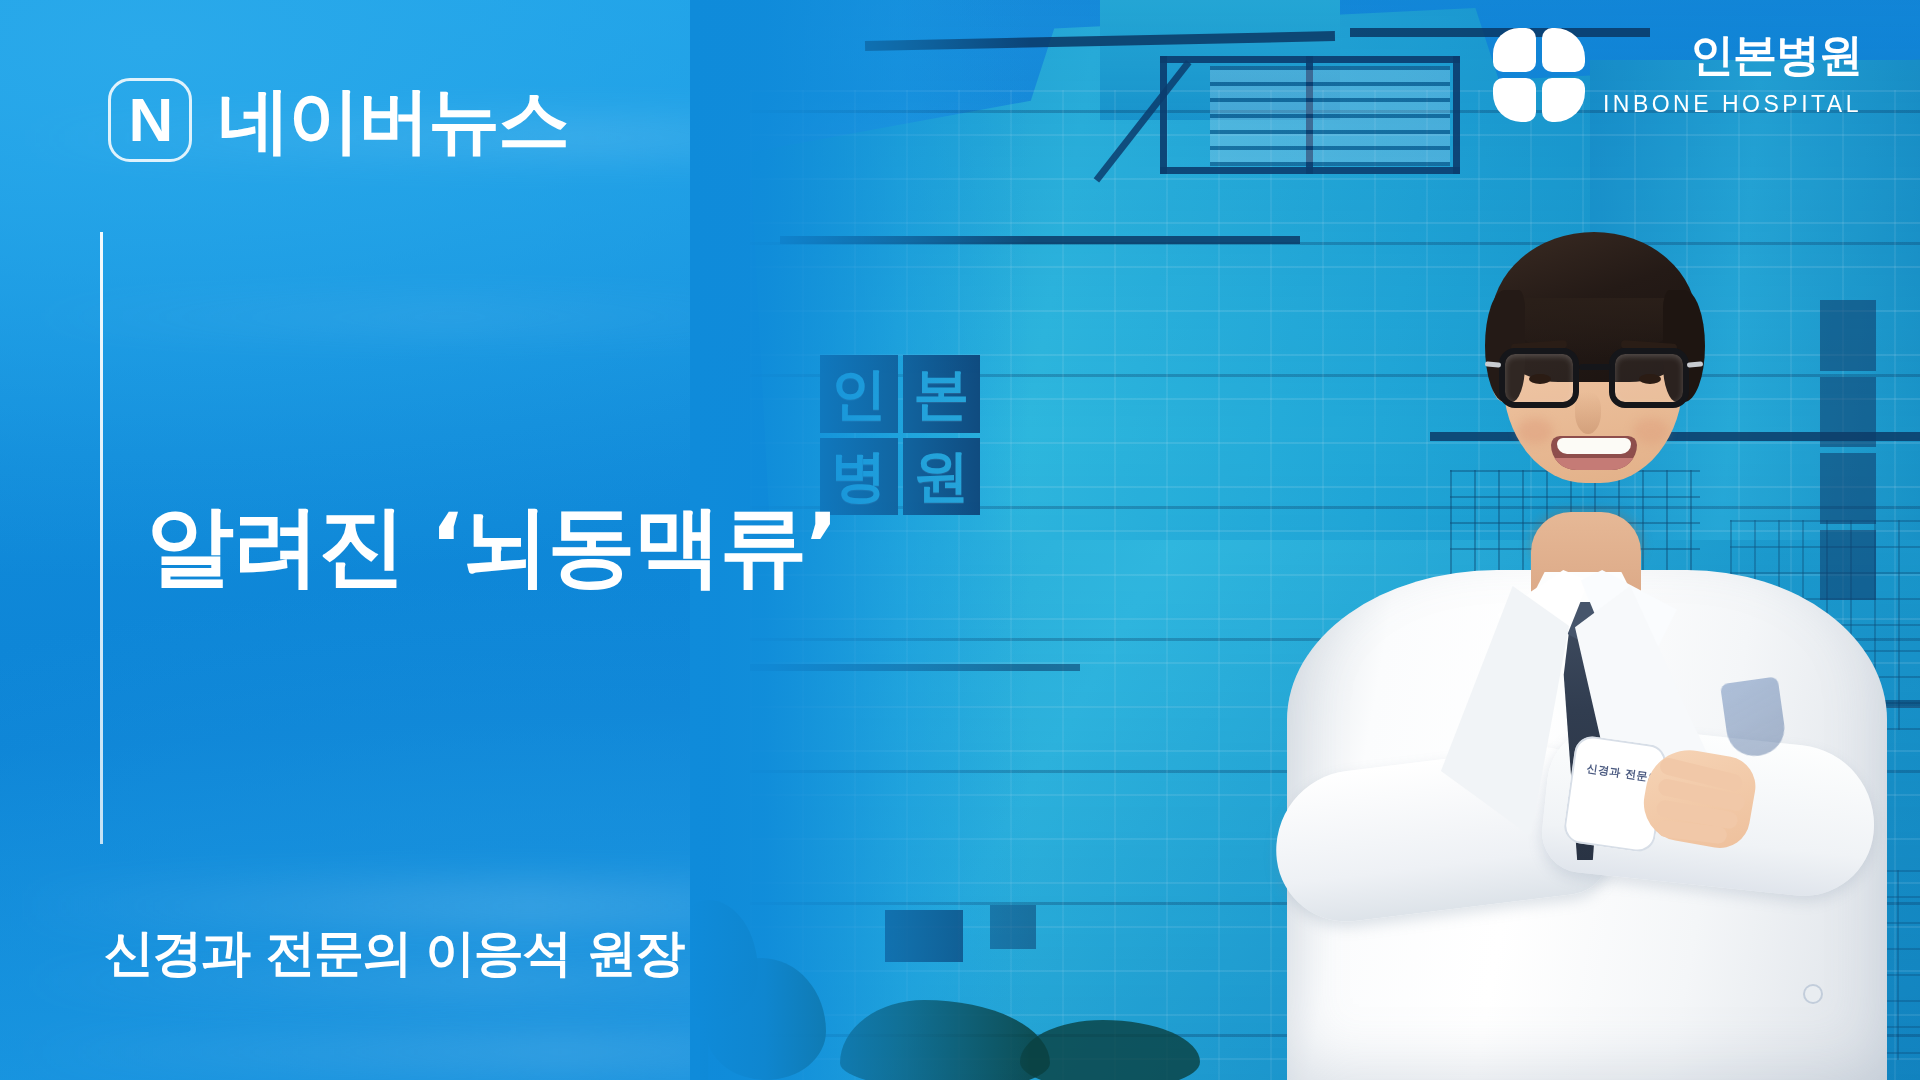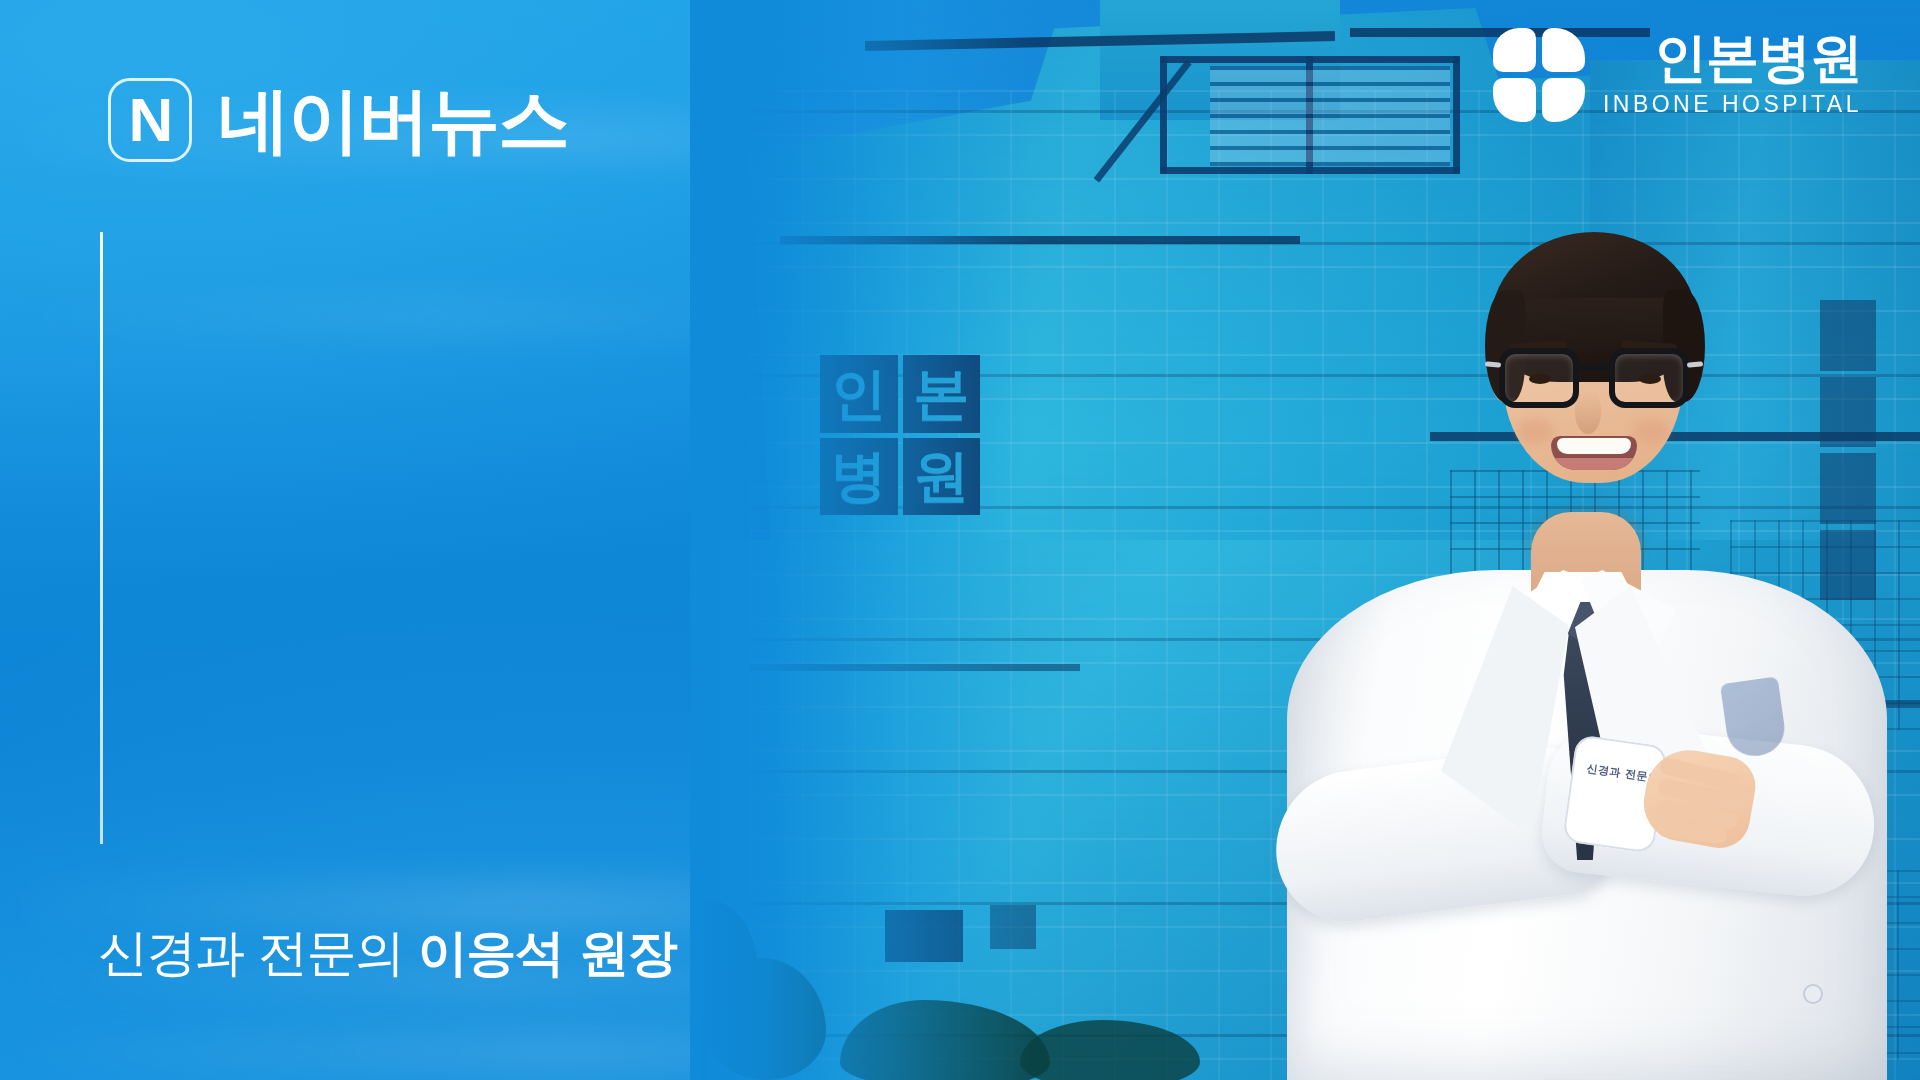--- a/index.html
+++ b/index.html
@@ -309,35 +309,35 @@
   }
   .hl-line .light { font-weight:400; }
   .hl-line .bold  { font-weight:700; }
   .hl-line .heavy { font-weight:700; }
 
   .byline {
     position:absolute; left:98px; top:922px;
     font-family:"DejaVu Sans", sans-serif; color:#ffffff;
     font-size:50px; line-height:62px; letter-spacing:-1.5px; white-space:nowrap;
   }
-  .byline .med { font-weight:400; }
+  .byline .med { font-weight:700;margin-left:6px; }
   .byline .str { font-weight:700; }
 
   
   .hosp-logo { position:absolute; right:58px; top:28px; display:flex; align-items:flex-start; gap:18px; }
   .hosp-mark { width:92px; height:94px; display:grid; grid-template-columns:1fr 1fr;
                grid-template-rows:1fr 1fr; gap:6px; }
   .hosp-mark i { background:#ffffff; display:block; }
   .hm1 { border-radius:26px 10px 10px 10px; }
   .hm2 { border-radius:10px 30px 10px 10px; }
   .hm3 { border-radius:10px 10px 10px 28px; }
   .hm4 { border-radius:10px 10px 30px 10px; }
   .hosp-text { display:flex; flex-direction:column; align-items:flex-end; }
   .hosp-ko {
-    font-family:Liberation Serif, serif; font-weight:700; font-size:53px;
+    font-family:Liberation Mono, monospace; font-weight:700; font-size:44px;
     color:#ffffff; line-height:60px; letter-spacing:-1px;text-align:right;
   }
   .hosp-en {
     font-family:"Liberation Sans", sans-serif; font-weight:400; font-size:23px;
     color:#ffffff; letter-spacing:3.5px; line-height:28px; margin-top:2px;
   }
 </style>
 </head>
 <body>
 
@@ -466,20 +466,24 @@
   <div class="nav-logo">
     <div class="n-box">
       <span>N</span>
     </div>
     <div class="nav-word">네이버뉴스</div>
   </div>
 
   <div class="divider"></div>
 
   <div class="headline">
+    <div class="hl-line">
+      <span class="bold">알려진</span>
+      <span class="heavy">‘뇌동맥류’</span>
+    </div>
   </div>
 
   <div class="byline">
     <span class="med">신경과 전문의</span>
     <span class="str">이응석 원장</span>
   </div>
 
   <div class="hosp-logo">
     <div class="hosp-mark">
       <i class="hm1"></i>

